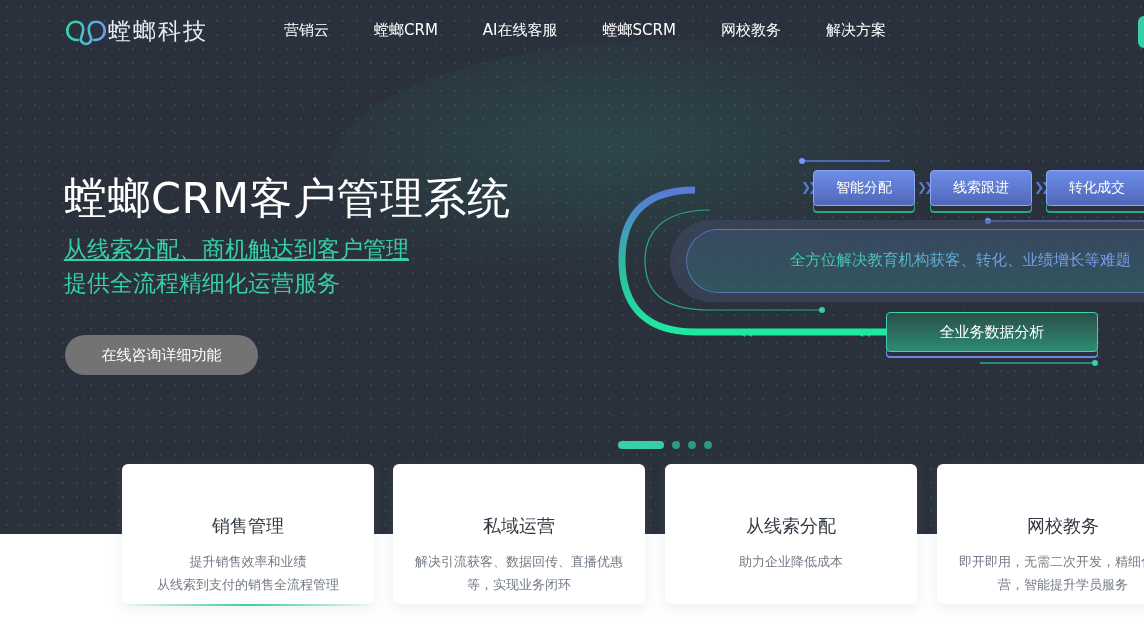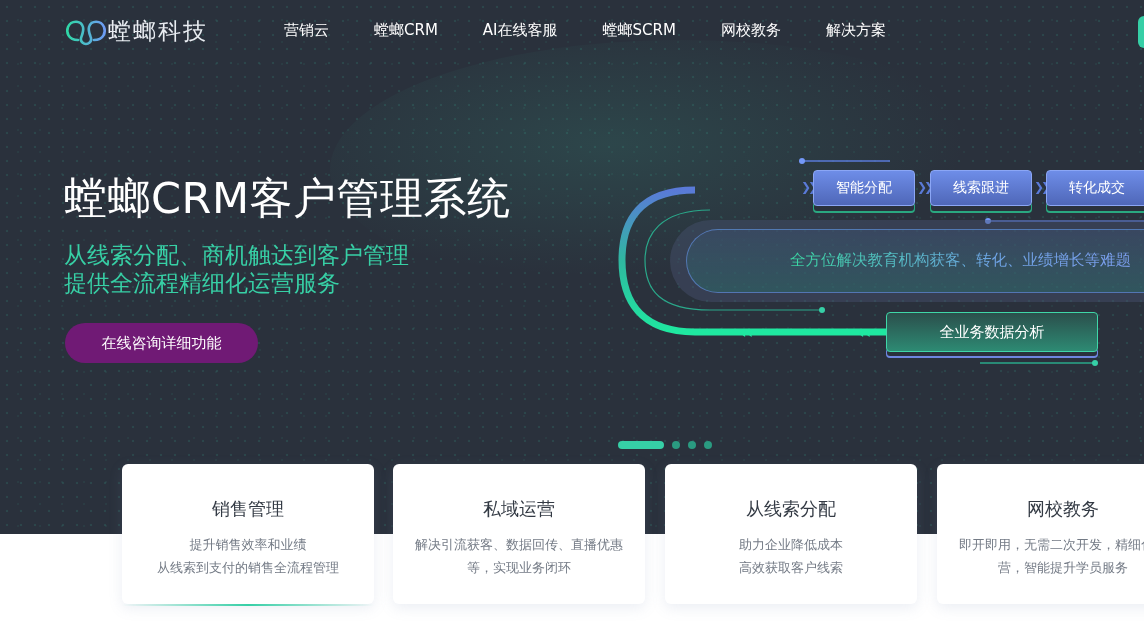--- a/index.html
+++ b/index.html
@@ -31,25 +31,25 @@
   .logo { position: absolute; left: 64px; top: 16px; display: flex; align-items: center; }
   .logo svg { width: 44px; height: 28px; }
   .logo-text { color: #e9edf2; font-size: 23px; letter-spacing: 2px; font-weight: 300; }
   .nav { position: absolute; left: 284px; top: 21px; display: flex; }
   .nav-item { color: #ffffff; font-size: 15px; margin-right: 45px; white-space: nowrap; cursor: pointer; }
   .nav-cta { position: absolute; right: -12px; top: 16px; width: 18px; height: 32px; border-radius: 6px; background: #36cfa6; }
 
   
   .hero-title { position: absolute; left: 64px; top: 170px; color: #ffffff; font-size: 43px; font-weight: 400; white-space: nowrap; letter-spacing: 0.5px; }
   .hero-sub { position: absolute; left: 64px; color: #37cfa5; font-size: 23px; white-space: nowrap; }
-  .hero-sub.l1 { top: 240px; }
+  .hero-sub.l1 { top: 234px; text-decoration: underline; }
   .hero-sub.l2 { top: 268px; }
 
   .btn { position: absolute; top: 323px; height: 40px; border-radius: 20px; color: #ffffff; font-size: 15px; display: flex; align-items: center; justify-content: center; cursor: pointer; }
-  .btn-consult { left: 65px; width: 193px; background: #701a75; }
+  .btn-consult { left: 65px; width: 193px; background: #737373; margin-top: 12px; }
   .btn-trial { left: 276px; width: 193px; background: #7498f7; }
 
   
   .diagram { position: absolute; left: 600px; top: 150px; width: 544px; height: 230px; }
   .step { position: absolute; top: 20px; height: 36px; width: 102px; border-radius: 4px;
           background: linear-gradient(180deg, #6e8de8 0%, #4f67b8 100%);
           border: 1px solid #8ba6f5; color: #ffffff; font-size: 14px;
           display: flex; align-items: center; justify-content: center;
           box-shadow: 0 6px 0 -1px #2a313c, 0 7px 0 0 #2aa880; }
   .chev { position: absolute; top: 30px; color: #5a7ad8; font-size: 12px; letter-spacing: -3px; }
@@ -67,21 +67,21 @@
               box-shadow: 0 5px 0 -1px #2a313c, 0 6px 0 0 #6e86e0; }
 
   
   .indicators { position: absolute; left: 618px; top: 441px; display: flex; align-items: center; gap: 8px; }
   .ind-active { width: 46px; height: 8px; border-radius: 4px; background: #36cfa6; }
   .ind { width: 8px; height: 8px; border-radius: 50%; background: #2a9a80; }
 
   
   .card { position: absolute; top: 464px; width: 252px; height: 140px; background: #ffffff; border-radius: 6px;
           box-shadow: 0 4px 14px rgba(120,140,180,0.15); text-align: center; cursor: pointer; }
-  .card-title { margin-top: 33px; font-size: 18px; color: #333a44; }
+  .card-title { margin-top: 50px; font-size: 18px; color: #333a44; }
   .card-desc { margin-top: 12px; font-size: 13px; color: #737a85; line-height: 23px; padding: 0 8px; white-space: nowrap; overflow: hidden; }
   .card-underline { position: absolute; left: 0; bottom: -2px; width: 100%; height: 2px;
                     background: linear-gradient(90deg, rgba(54,207,166,0) 0%, #36cfa6 50%, rgba(54,207,166,0) 100%); }
 </style>
 </head>
 <body>
 
 <div class="hero">
   <div class="hero-pattern"></div>
   <div class="hero-wave"></div>
@@ -174,21 +174,20 @@
   <div class="card-desc">
     <div>解决引流获客、数据回传、直播优惠</div>
     <div>等，实现业务闭环</div>
   </div>
 </div>
 
 <div class="card" style="left:665px;">
   <div class="card-title">从线索分配</div>
   <div class="card-desc">
     <div>助力企业降低成本</div>
-    <div>高效获取客户线索</div>
   </div>
 </div>
 
 <div class="card" style="left:937px;">
   <div class="card-title">网校教务</div>
   <div class="card-desc">
     <div>即开即用，无需二次开发，精细化运</div>
     <div>营，智能提升学员服务</div>
   </div>
 </div>

